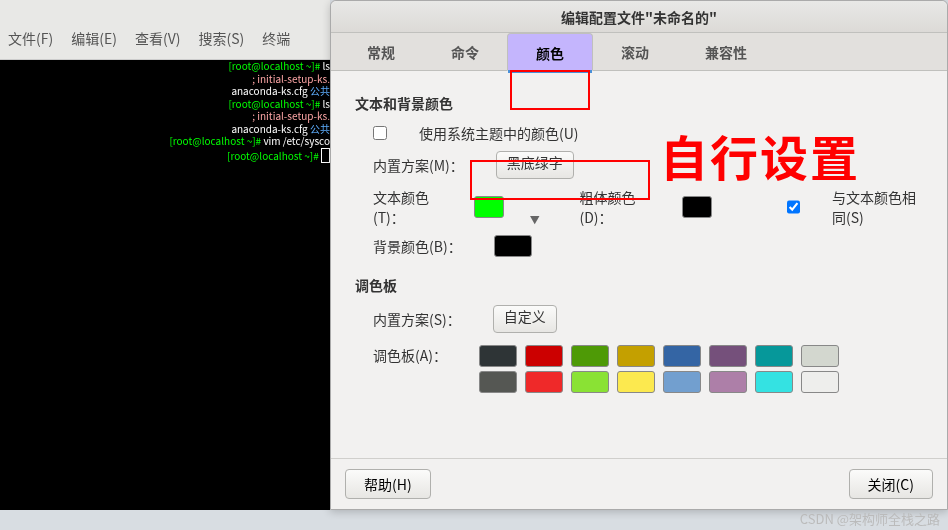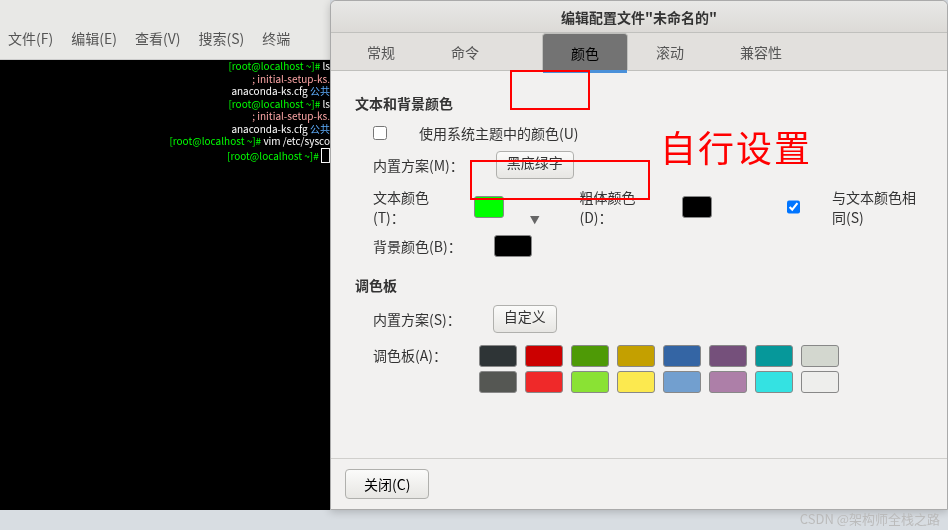--- a/index.html
+++ b/index.html
@@ -10,43 +10,43 @@
 .terminal-content { font-family: "DejaVu Sans Mono", monospace; font-size: 10px; line-height: 1.25; color: #00ff00; text-align: right; }
 .terminal-content .prompt-br { color: #00ff00; }
 .terminal-content .cmd { color: #fff; }
 .terminal-content .cont { color: #fca5a5; }
 .terminal-content .dir { color: #5fafff; }
 .terminal-content .cursor { display: inline-block; width: 9px; height: 15px; border: 1px solid #fff; vertical-align: text-bottom; }
 
 .dialog { position: absolute; left: 330px; top: 0; right: 0; bottom: 20px; background: #f2f1f0; border: 1px solid #aaa; border-radius: 6px 6px 0 0; box-shadow: 0 2px 8px rgba(0,0,0,.2); display: flex; flex-direction: column; }
 .dialog-titlebar { height: 32px; background: linear-gradient(#e8e8e6,#dcdad7); border-bottom: 1px solid #c0c0bd; text-align: center; line-height: 32px; font-size: 14px; font-weight: bold; color: #333; border-radius: 6px 6px 0 0; }
 
-.tabbar { display: flex; background: #e2e0dd; border-bottom: 1px solid #c0c0bd; height: 38px; padding: 0 8px; }
+.tabbar { display: flex; background: #e2e0dd; border-bottom: 1px solid #c0c0bd; height: 38px; padding: 0 8px; font-weight: bold; }
 .tabbar .tab { padding: 0 28px; line-height: 38px; font-size: 14px; color: #555; cursor: pointer; }
-.tabbar .tab.active { background: #737373; border: 1px solid #c0c0bd; border-bottom: 1px solid #f2f1f0; margin-bottom: -1px; border-radius: 4px 4px 0 0; color: #000; position: relative; margin-left: 35px; }
+.tabbar .tab.active { background: #c4b5fd; border: 1px solid #c0c0bd; border-bottom: 1px solid #f2f1f0; margin-bottom: -1px; border-radius: 4px 4px 0 0; color: #000; position: relative; }
 .tabbar .tab.active::after { content: ""; position: absolute; left: 0; right: 0; bottom: -3px; height: 3px; background: #4a90d9; }
 
 .content { padding: 16px 24px; flex: 1; overflow: auto; font-size: 14px; color: #333; }
 .section-title { font-weight: bold; margin: 6px 0 10px 0; }
 .row { display: flex; align-items: center; gap: 10px; margin: 8px 0; }
 .indent { margin-left: 18px; gap: 32px; }
 input[type=checkbox] { width: 14px; height: 14px; }
 .swatch { width: 38px; height: 22px; border: 1px solid #888; border-radius: 3px; display: inline-block; }
 .combo { border: 1px solid #b0b0ad; background: linear-gradient(#fbfbfa,#e7e6e3); height: 28px; border-radius: 4px; display: flex; align-items: center; padding: 0 10px; gap: 40px; cursor: pointer; flex-direction: column; }
 .combo .chev { font-size: 10px; color: #666; }
 .pal-row { display: flex; gap: 8px; margin: 4px 0 4px 26px; }
 .pal { width: 38px; height: 22px; border: 1px solid #888; border-radius: 3px; cursor: pointer; }
 .slider { flex: 1; height: 4px; background: #c0c0bd; position: relative; border-radius: 2px; }
 .slider .thumb { position: absolute; left: 55%; top: -7px; width: 16px; height: 16px; background: #fafafa; border: 1px solid #999; border-radius: 50%; }
 .dim { color: #aaa; }
 
 .footer { display: flex; justify-content: space-between; padding: 10px 14px; border-top: 1px solid #d0cfcc; }
 .btn { border: 1px solid #b0b0ad; background: linear-gradient(#fbfbfa,#e7e6e3); height: 30px; padding: 0 18px; border-radius: 4px; font-size: 14px; cursor: pointer; }
 
-.annot { position: absolute; color: #ff0000; font-size: 36px; font-weight: 400; letter-spacing: 2px; pointer-events: none; }
+.annot { position: absolute; color: #ff0000; font-size: 48px; font-weight: 700; letter-spacing: 2px; pointer-events: none; }
 .redbox { position: absolute; border: 2px solid #ff0000; pointer-events: none; }
 
 .watermark { position: absolute; right: 8px; bottom: 2px; font-size: 13px; color: #bbb; }
 </style>
 </head>
 <body>
 
 <div class="terminal-window">
   <div class="terminal-menubar">
     <span>文件(F)</span>
@@ -141,20 +141,21 @@
             <div class="pal" style="background: rgb(114, 159, 207);"></div>
             <div class="pal" style="background: rgb(173, 127, 168);"></div>
             <div class="pal" style="background: rgb(52, 226, 226);"></div>
             <div class="pal" style="background: rgb(238, 238, 236);"></div>
           </div>
         </div>
     </div>
   </div>
 
   <div class="footer">
+    <button class="btn">帮助(H)</button>
     <button class="btn">关闭(C)</button>
   </div>
 </div>
 
 <div class="redbox" style="left:510px;top:70px;width:80px;height:40px"></div>
 <div class="redbox" style="left:470px;top:160px;width:180px;height:40px"></div>
 <div class="annot" style="left:660px;top:120px">自行设置</div>
 
 <div class="watermark">CSDN @架构师全栈之路</div>
 

